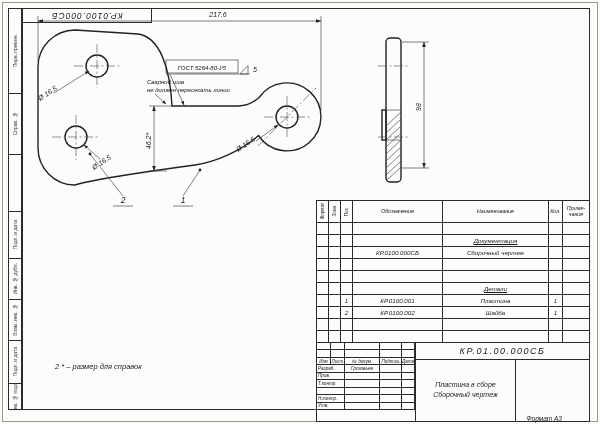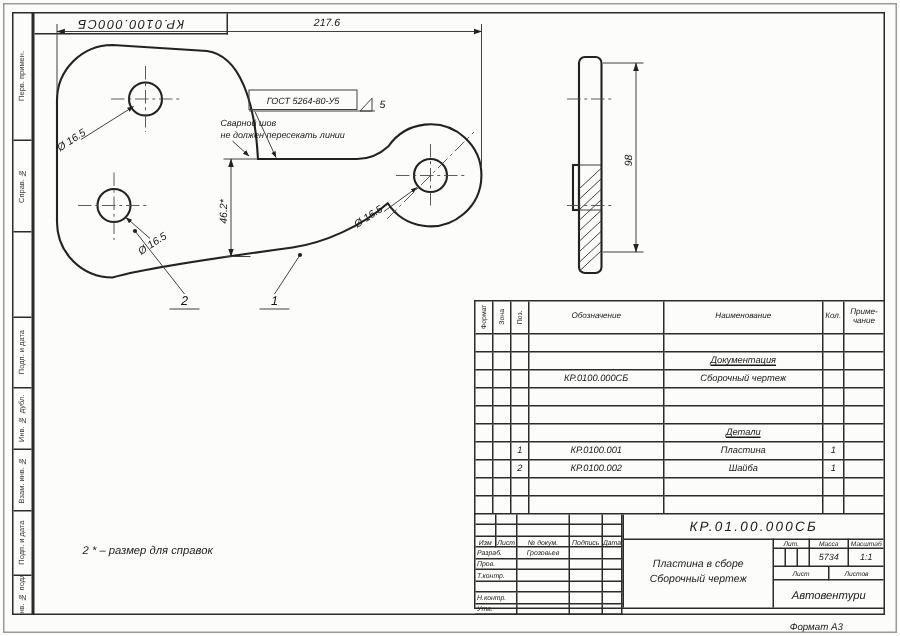--- a/index.html
+++ b/index.html
@@ -24,21 +24,21 @@
   .ref-note{position:absolute;left:55px;top:362px;font-size:7.5px;font-style:italic;white-space:nowrap}
   .format-note{position:absolute;right:38px;bottom:2px;font-size:6.5px;font-style:italic}
   
   .spec{position:absolute;left:316px;top:200px;width:274px;box-sizing:border-box;border:1.2px solid #2b2b2b;border-bottom:none;display:grid;grid-template-columns:12px 12px 12px 90px 106px 14px 1fr;grid-template-rows:22px repeat(10,12px);background:#fcfcfa}
   .c{border-right:1px solid #2b2b2b;border-bottom:1px solid #2b2b2b;display:flex;align-items:center;justify-content:center;font:italic 6.2px "Liberation Sans",sans-serif;overflow:hidden;box-sizing:border-box}
   .c:nth-child(7n){border-right:none}
   .vt{writing-mode:vertical-rl;transform:rotate(180deg);font-size:4.6px;font-style:normal}
   .hh{font-style:italic;font-size:5.4px;flex-direction:column;line-height:1.05}
   .sec{text-decoration:underline}
   
-  .tb{position:absolute;left:316px;top:342px;width:274px;height:64px;box-sizing:border-box;border:1.3px solid #2b2b2b;background:#fcfcfa}
+  .tb{position:absolute;left:316px;top:342px;width:274px;height:80px;box-sizing:border-box;border:1.3px solid #2b2b2b;background:#fcfcfa}
   .tb-left{position:absolute;left:0;top:0;width:99px;height:100%;border-right:1.2px solid #2b2b2b;display:grid;grid-template-columns:14px 14px 35px 22px 1fr;grid-auto-rows:7.45px;box-sizing:border-box}
   .t{border-right:1px solid #2b2b2b;border-bottom:1px solid #2b2b2b;font:italic 4.6px "Liberation Sans",sans-serif;display:flex;align-items:center;justify-content:center;overflow:hidden}
   .t.sp2{grid-column:span 2;justify-content:flex-start;padding-left:1px}
   .tb-desig{position:absolute;left:99px;right:0;top:0;height:16px;border-bottom:1.2px solid #2b2b2b;display:flex;align-items:center;justify-content:center;font-size:9px;letter-spacing:1.5px;font-style:italic}
   .tb-name{position:absolute;left:99px;top:16px;width:100px;bottom:0;border-right:1.2px solid #2b2b2b;display:flex;flex-direction:column;align-items:center;justify-content:center;font:italic 7px "Liberation Sans",sans-serif;line-height:1.5;box-sizing:border-box}
   .tb-stats{position:absolute;left:199px;right:0;top:16px;bottom:0;display:flex;flex-direction:column}
   .srow{display:flex}
   .s{border-right:1px solid #2b2b2b;border-bottom:1px solid #2b2b2b;display:flex;align-items:center;justify-content:center;font:italic 4.4px "Liberation Sans",sans-serif;box-sizing:border-box;overflow:hidden}
   .s.last{border-right:none}
   .val{font-size:6px}
@@ -327,35 +327,16 @@
         <div class="t"></div>
     </div>
 
     <div class="tb-desig">КР.01.00.000СБ</div>
 
     <div class="tb-name">
       <span>Пластина в сборе</span>
       <span>Сборочный чертеж</span>
     </div>
 
-    <div class="tb-stats">
-      <div class="srow" style="height:7px">
-        <div class="s" style="width:24px">Лит.</div>
-        <div class="s" style="width:26px">Масса</div>
-        <div class="s last" style="flex:1">Масштаб</div>
-      </div>
-      <div class="srow" style="height:12px">
-        <div class="s" style="width:8px"></div>
-        <div class="s" style="width:8px"></div>
-        <div class="s" style="width:8px"></div>
-        <div class="s val" style="width:26px">5734</div>
-        <div class="s val last" style="flex:1">1:1</div>
-      </div>
-      <div class="srow" style="height:9px">
-        <div class="s" style="width:37px">Лист</div>
-        <div class="s last" style="flex:1">Листов</div>
-      </div>
-      <div class="company">Автовентури</div>
-    </div>
   </div>
 
   <div class="format-note">Формат А3</div>
 </div>
 
 </body></html>

